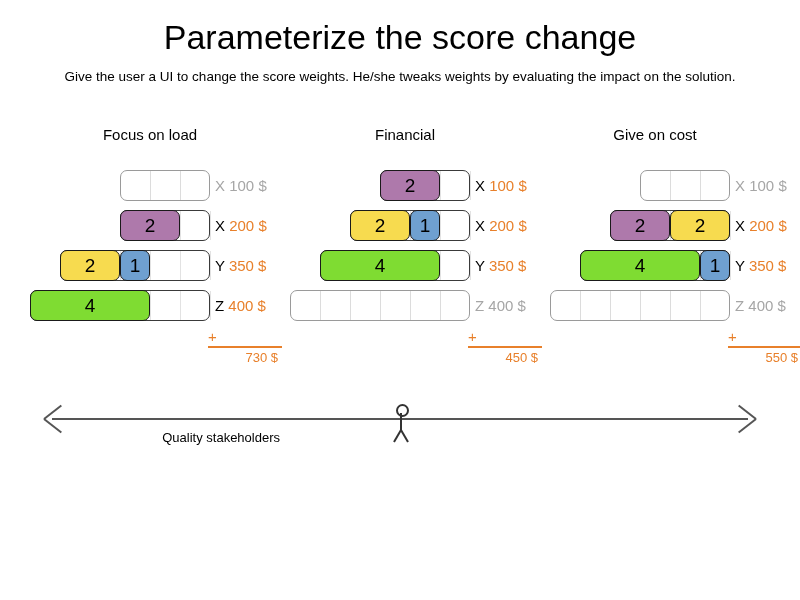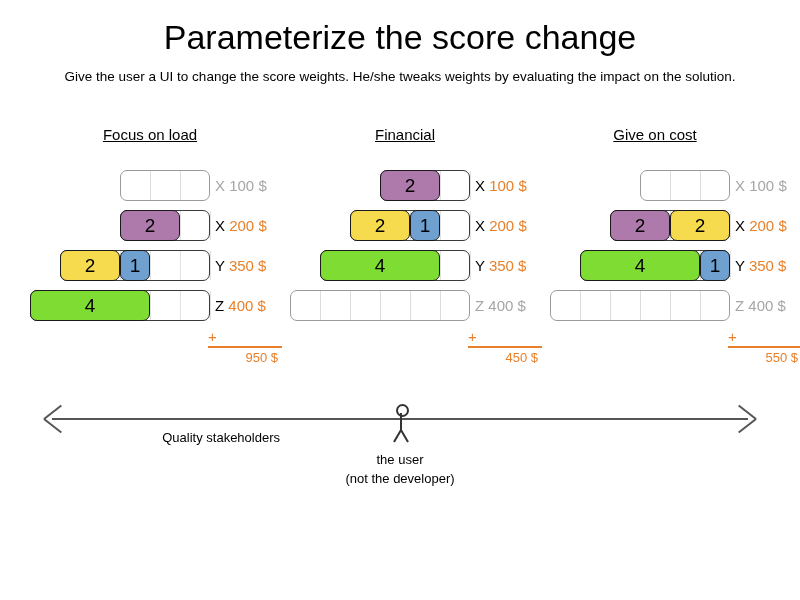--- a/index.html
+++ b/index.html
@@ -35,21 +35,20 @@
     width: 800px;
     text-align: center;
     font-size: 13.5px;
     color: #000;
   }
 
   
   .column {
     position: absolute;
     top: 126px;
-    text-decoration: underline;
   }
   .col-0 { left: 25px;  width: 265px; }
   .col-1 { left: 285px; width: 265px; }
   .col-2 { left: 540px; width: 260px; }
 
   .col-heading {
     text-align: center;
     font-size: 15px;
     color: #000;
     height: 22px;
@@ -296,21 +295,21 @@
             <div class="cell"></div>
             <div class="cell"></div>
             <div class="cell"></div>
             <div class="seg" style="left: -1px; width: 120px; background: rgb(127, 220, 50); z-index: 5;">4</div>
           </div>
           <div class="rowlabel" style="left: 190px;"><span class="letter">Z</span> <span class="price">400 $</span></div>
         </div>
         <div class="sum" style="left: 171px; top: 164px;">
           <span class="plus">+</span>
           <span class="rule"></span>
-          <span class="total">950 $</span>
+          <span class="total">730 $</span>
         </div>
       </div>
     </div>
     <div class="column col-1">
       <div class="col-heading">Financial</div>
       <div class="rows">
         <div class="srow">
           <div class="track" style="left: 95px; width: 90px;">
             <div class="cell"></div>
             <div class="cell"></div>
@@ -427,17 +426,13 @@
 
   <div id="label-left">Quality stakeholders</div>
 
   <div id="stickman">
     <div id="stick-head"></div>
     <div id="stick-body"></div>
     <div class="stick-leg l"></div>
     <div class="stick-leg r"></div>
   </div>
 
-  <div id="user-caption">
-    <div>the user</div>
-    <div>(not the developer)</div>
-  </div>
 </div>
 
 </body></html>

